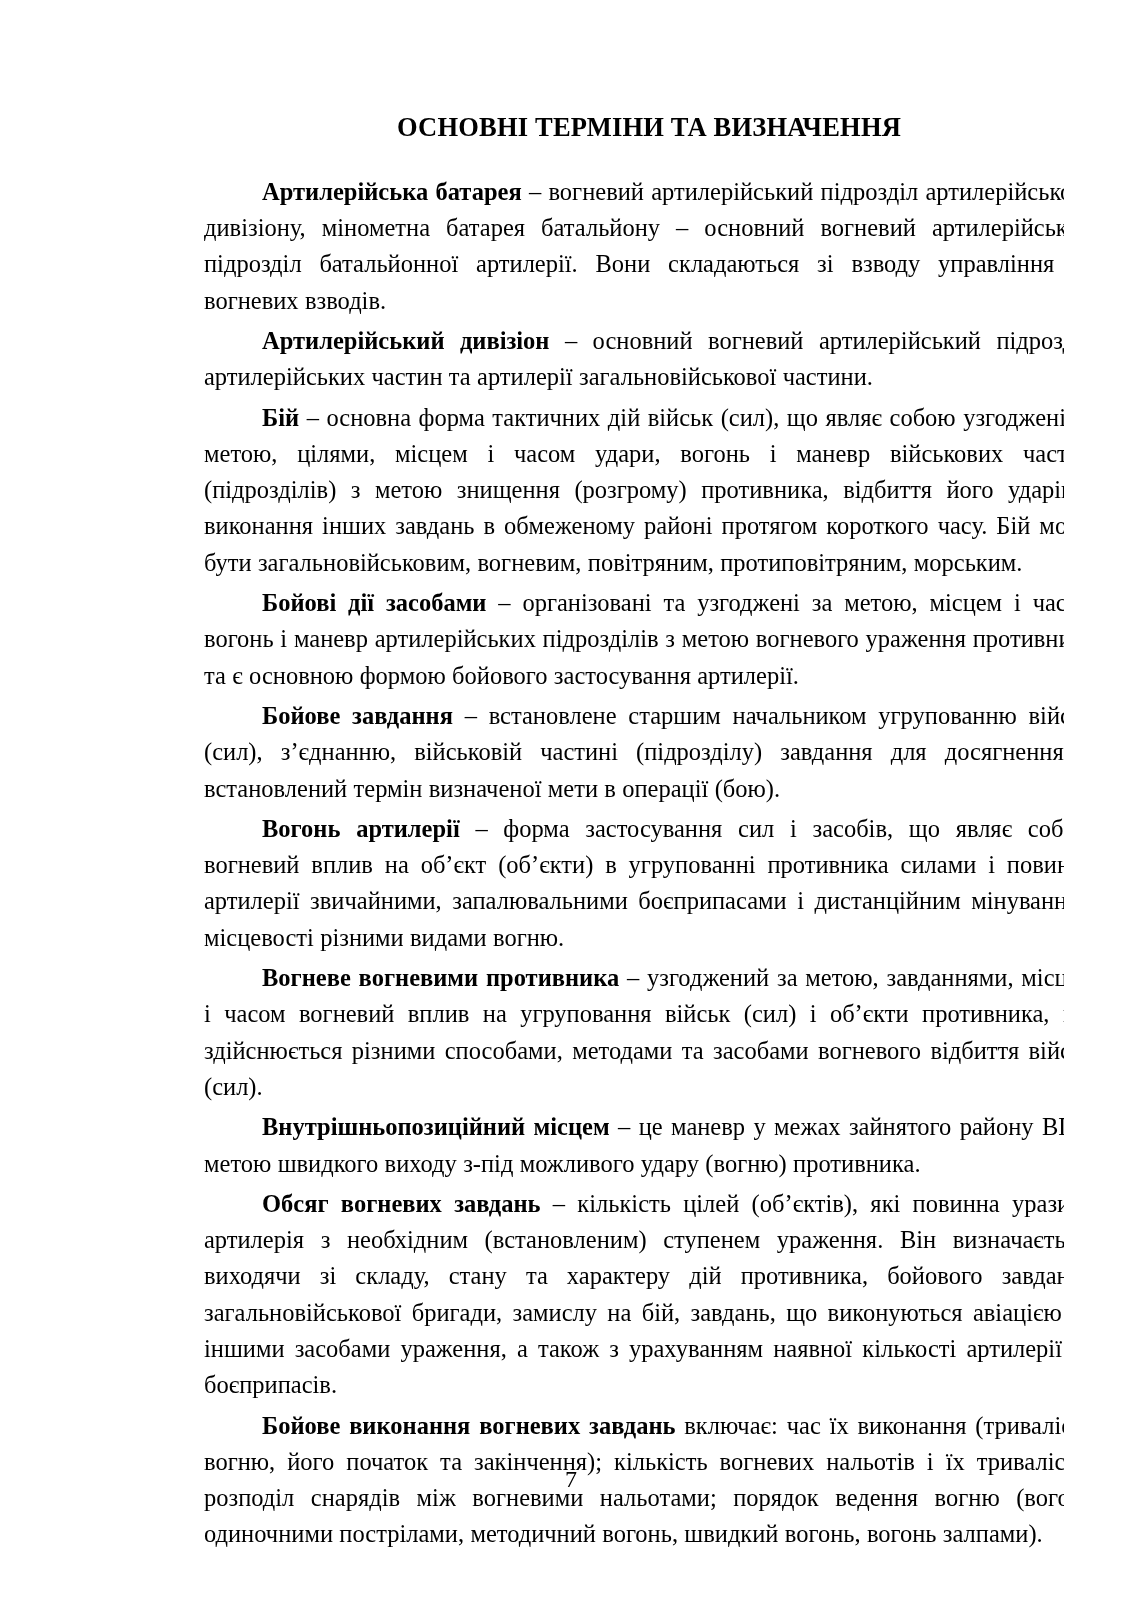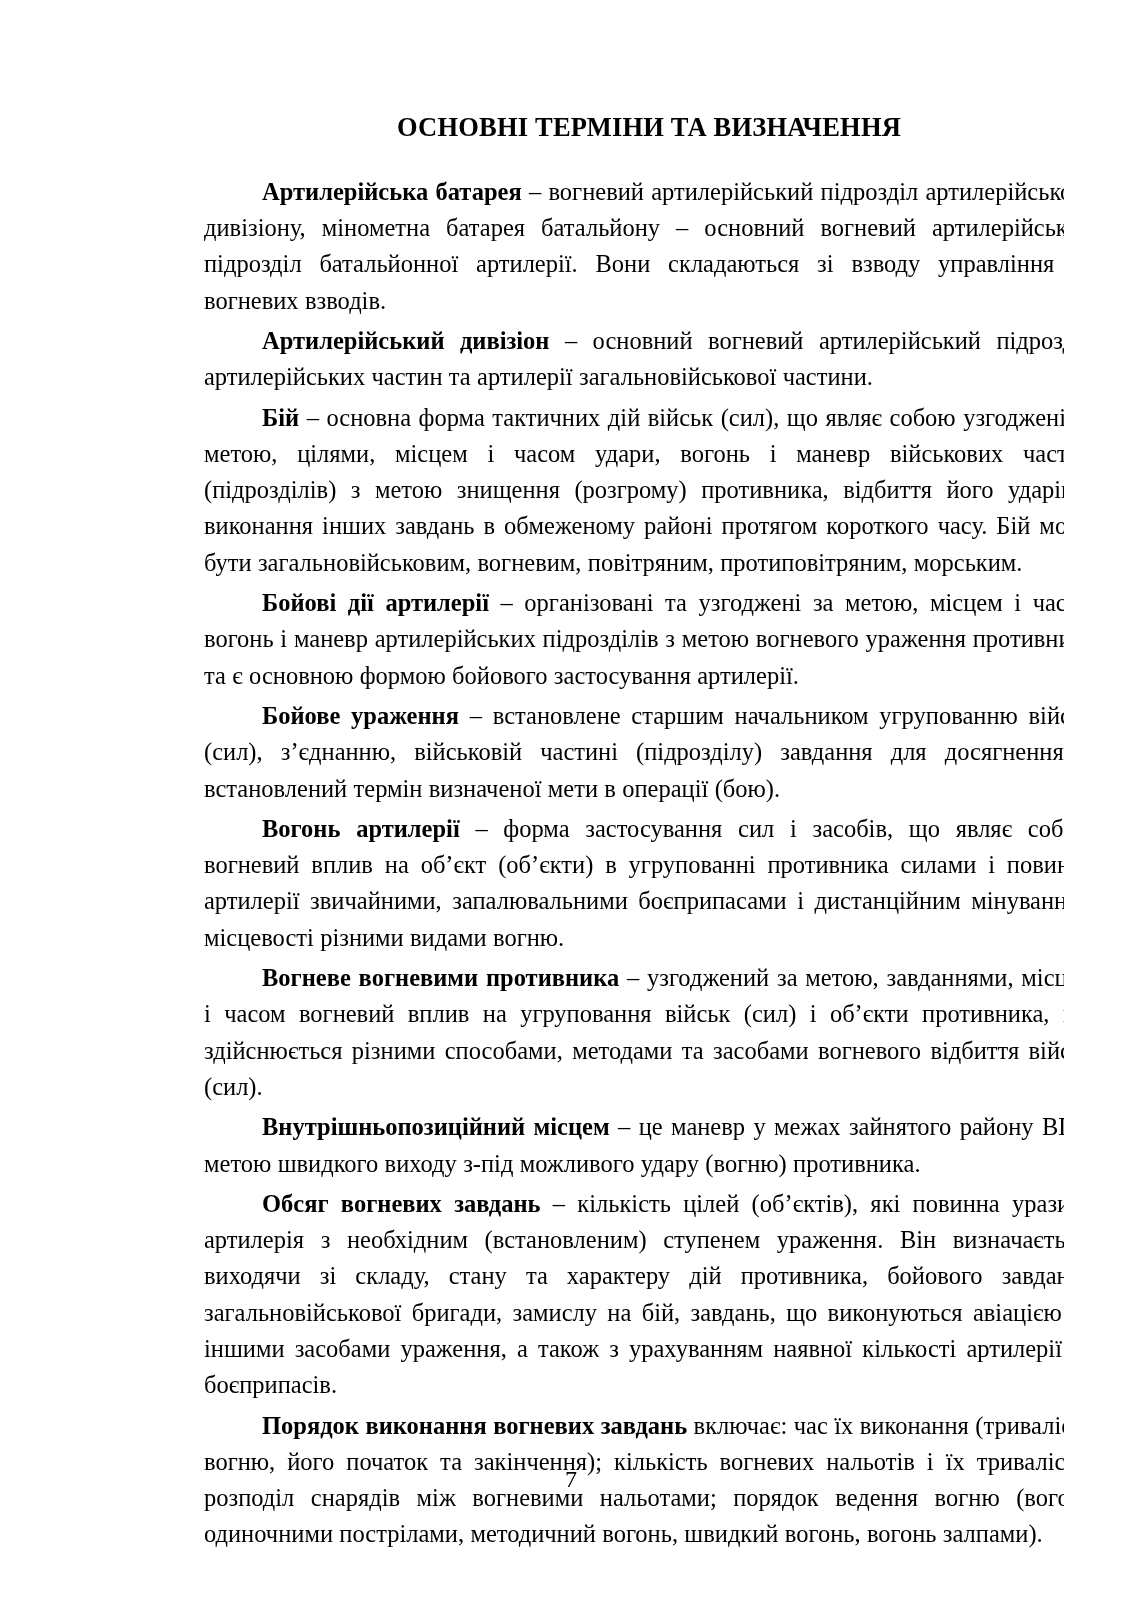--- a/index.html
+++ b/index.html
@@ -78,33 +78,33 @@
     <h1 class="doc-title">ОСНОВНІ ТЕРМІНИ ТА ВИЗНАЧЕННЯ</h1>
 
     <div class="body-block">
 
       <p class="para spread-term"><span class="term">Артилерійська батарея</span><span> – вогневий артилерійський підрозділ артилерійського дивізіону, мінометна батарея батальйону – основний вогневий артилерійський підрозділ батальйонної артилерії. Вони складаються зі взводу управління та вогневих взводів.</span></p>
 
       <p class="para"><span class="term">Артилерійський дивізіон</span><span> – основний вогневий артилерійський підрозділ артилерійських частин та артилерії загальновійськової частини.</span></p>
 
       <p class="para"><span class="term">Бій</span><span> – основна форма тактичних дій військ (сил), що являє собою узгоджені за метою, цілями, місцем і часом удари, вогонь і маневр військових частин (підрозділів) з метою знищення (розгрому) противника, відбиття його ударів і виконання інших завдань в обмеженому районі протягом короткого часу. Бій може бути загальновійськовим, вогневим, повітряним, протиповітряним, морським.</span></p>
 
-      <p class="para"><span class="term">Бойові дії артилерії</span><span> – організовані та узгоджені за метою, місцем і часом вогонь і маневр артилерійських підрозділів з метою вогневого ураження противника та є основною формою бойового застосування артилерії.</span></p>
+      <p class="para"><span class="term">Бойові дії засобами</span><span> – організовані та узгоджені за метою, місцем і часом вогонь і маневр артилерійських підрозділів з метою вогневого ураження противника та є основною формою бойового застосування артилерії.</span></p>
 
-      <p class="para spread-term"><span class="term">Бойове ураження</span><span> – встановлене старшим начальником угрупованню військ (сил), з’єднанню, військовій частині (підрозділу) завдання для досягнення у встановлений термін визначеної мети в операції (бою).</span></p>
+      <p class="para spread-term"><span class="term">Бойове завдання</span><span> – встановлене старшим начальником угрупованню військ (сил), з’єднанню, військовій частині (підрозділу) завдання для досягнення у встановлений термін визначеної мети в операції (бою).</span></p>
 
       <p class="para"><span class="term">Вогонь артилерії</span><span> – форма застосування сил і засобів, що являє собою вогневий вплив на об’єкт (об’єкти) в угрупованні противника силами і повинна артилерії звичайними, запалювальними боєприпасами і дистанційним мінуванням місцевості різними видами вогню.</span></p>
 
       <p class="para spread-term"><span class="term">Вогневе вогневими противника</span><span> – узгоджений за метою, завданнями, місцем і часом вогневий вплив на угруповання військ (сил) і об’єкти противника, що здійснюється різними способами, методами та засобами вогневого відбиття військ (сил).</span></p>
 
       <p class="para"><span class="term">Внутрішньопозиційний місцем</span><span> – це маневр у межах зайнятого району ВП з метою швидкого виходу з-під можливого удару (вогню) противника.</span></p>
 
 
       <p class="para"><span class="term">Обсяг вогневих завдань</span><span> – кількість цілей (об’єктів), які повинна уразити артилерія з необхідним (встановленим) ступенем ураження. Він визначається, виходячи зі складу, стану та характеру дій противника, бойового завдання загальновійськової бригади, замислу на бій, завдань, що виконуються авіацією та іншими засобами ураження, а також з урахуванням наявної кількості артилерії та боєприпасів.</span></p>
 
-      <p class="para spread-term"><span class="term">Порядок виконання вогневих завдань</span><span> включає: час їх виконання (тривалість вогню, його початок та закінчення); кількість вогневих нальотів і їх тривалість; розподіл снарядів між вогневими нальотами; порядок ведення вогню (вогонь одиночними пострілами, методичний вогонь, швидкий вогонь, вогонь залпами).</span></p>
+      <p class="para spread-term"><span class="term">Бойове виконання вогневих завдань</span><span> включає: час їх виконання (тривалість вогню, його початок та закінчення); кількість вогневих нальотів і їх тривалість; розподіл снарядів між вогневими нальотами; порядок ведення вогню (вогонь одиночними пострілами, методичний вогонь, швидкий вогонь, вогонь залпами).</span></p>
 
     </div>
   </div>
 
   <div class="page-number">7</div>
 
 </div>
 
 </body></html>

